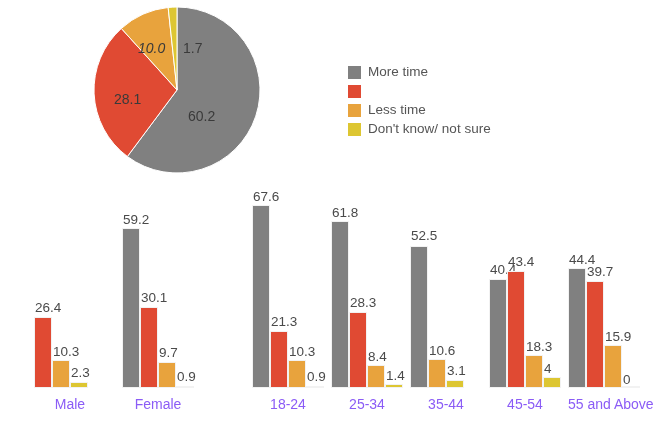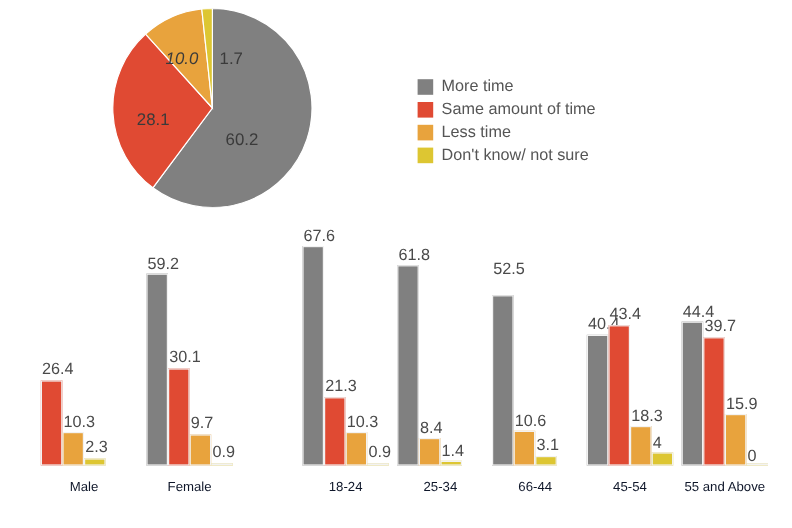--- a/index.html
+++ b/index.html
@@ -105,22 +105,22 @@
     font-size: 13.5px;
     color: #4a4a4a;
     white-space: nowrap;
     line-height: 1;
   }
   .group-label {
     position: absolute;
     bottom: 8px;
     width: 100%;
     text-align: center;
-    font-size: 11px;
-    color: #0f172a;
+    font-size: 14px;
+    color: #8b5cf6;
     white-space: nowrap;
   }
 </style>
 </head>
 <body>
 
 <div id="root">
 
   <div id="pie-block">
     <svg id="pie-svg" width="166" height="166" viewBox="0 0 166 166">
@@ -135,21 +135,20 @@
       <div class="pie-label" style="left: 89px; top: 33px;">1.7</div>
     </div>
 
   <div id="legend">
       <div class="legend-row">
         <span class="legend-swatch" style="background: rgb(128, 128, 128);"></span>
         <span class="legend-text">More time</span>
       </div>
       <div class="legend-row">
         <span class="legend-swatch" style="background: rgb(224, 74, 51);"></span>
-        <span class="legend-text">Same amount of time</span>
       </div>
       <div class="legend-row">
         <span class="legend-swatch" style="background: rgb(232, 163, 61);"></span>
         <span class="legend-text">Less time</span>
       </div>
       <div class="legend-row">
         <span class="legend-swatch" style="background: rgb(221, 198, 50);"></span>
         <span class="legend-text">Don't know/ not sure</span>
       </div>
     </div>
@@ -217,46 +216,50 @@
           </div>
           <div class="group-label">18-24</div>
         </div>
         <div class="group" style="left: 83px; width: 72px;">
           <div class="bars-row">
             <div class="bar-wrap">
               <div class="bar" title="More time 25-34: 61.8" style="height: 166.86px; background: rgb(128, 128, 128);"></div>
               <div class="bar-value" style="bottom: 168.86px;">61.8</div>
             </div>
             <div class="bar-wrap">
+              <div class="bar" title="Same amount of time 25-34: 28.3" style="height: 76.41px; background: rgb(224, 74, 51);"></div>
+              <div class="bar-value" style="bottom: 78.41px;">28.3</div>
+            </div>
+            <div class="bar-wrap">
               <div class="bar" title="Less time 25-34: 8.4" style="height: 22.68px; background: rgb(232, 163, 61);"></div>
               <div class="bar-value" style="bottom: 24.68px;">8.4</div>
             </div>
             <div class="bar-wrap">
               <div class="bar" title="Don't know/ not sure 25-34: 1.4" style="height: 3.78px; background: rgb(221, 198, 50);"></div>
               <div class="bar-value" style="bottom: 5.78px; text-align: right;">1.4</div>
             </div>
           </div>
           <div class="group-label">25-34</div>
         </div>
         <div class="group" style="left: 162px; width: 72px;">
           <div class="bars-row">
             <div class="bar-wrap">
               <div class="bar" title="More time 35-44: 52.5" style="height: 141.75px; background: rgb(128, 128, 128);"></div>
-              <div class="bar-value" style="bottom: 158px;">52.5</div>
+              <div class="bar-value" style="bottom: 146px;">52.5</div>
             </div>
             <div class="bar-wrap">
               <div class="bar" title="Less time 35-44: 10.6" style="height: 28.62px; background: rgb(232, 163, 61);"></div>
               <div class="bar-value" style="bottom: 30.62px;">10.6</div>
             </div>
             <div class="bar-wrap">
               <div class="bar" title="Don't know/ not sure 35-44: 3.1" style="height: 8.37px; background: rgb(221, 198, 50);"></div>
               <div class="bar-value" style="bottom: 10.37px;">3.1</div>
             </div>
           </div>
-          <div class="group-label">66-44</div>
+          <div class="group-label">35-44</div>
         </div>
         <div class="group" style="left: 241px; width: 72px;">
           <div class="bars-row">
             <div class="bar-wrap">
               <div class="bar" title="More time 45-54: 40.4" style="height: 109.08px; background: rgb(128, 128, 128);"></div>
               <div class="bar-value" style="bottom: 111.08px;">40.4</div>
             </div>
             <div class="bar-wrap">
               <div class="bar" title="Same amount of time 45-54: 43.4" style="height: 117.18px; background: rgb(224, 74, 51);"></div>
               <div class="bar-value" style="bottom: 119.18px;">43.4</div>

